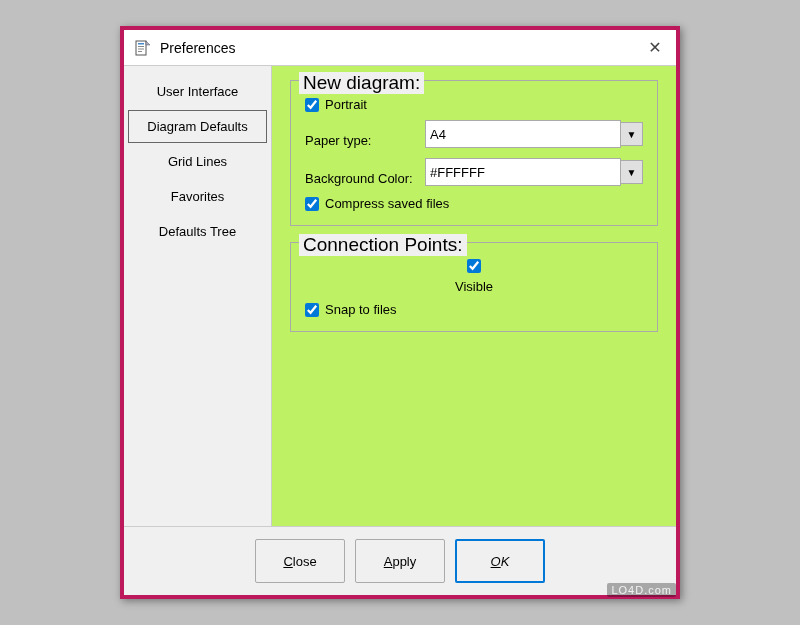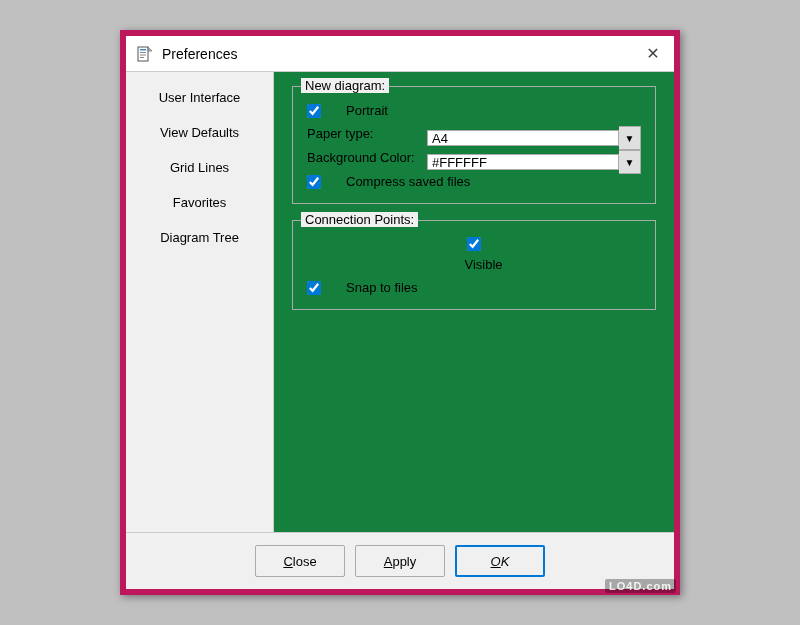--- a/index.html
+++ b/index.html
@@ -14,22 +14,22 @@
       align-items: center;
       justify-content: center;
       width: 800px;
       height: 625px;
       font-family: "Segoe UI", Tahoma, Arial, sans-serif;
       font-size: 13px;
     }
 
     .dialog {
       width: 560px;
-      background: #15803d;
-      border: 6px solid #be185d;
+      background: #bef264;
+      border: 4px solid #be185d;
       box-shadow: 2px 2px 8px rgba(0,0,0,0.4);
     }
 
     .title-bar {
       background: #ffffff;
       border-bottom: 1px solid #ccc;
       display: flex;
       align-items: center;
       justify-content: space-between;
       padding: 8px 10px;
@@ -109,47 +109,48 @@
       padding: 10px 14px 14px 14px;
       position: relative;
     }
 
     .group-box-legend {
       position: absolute;
       top: -9px;
       left: 8px;
       background: #f0f0f0;
       padding: 0 4px;
-      font-size: 13px;
+      font-size: 19px;
       color: #000;
     }
 
     .form-row {
       display: flex;
-      align-items: flex-start;
+      align-items: flex-end;
+      margin-bottom: 10px;
     }
 
     .form-row:last-child {
       margin-bottom: 0;
     }
 
     .form-label {
       width: 120px;
       color: #000;
     }
 
     .form-select-wrapper {
       flex: 1;
       display: flex;
       align-items: center;
     }
 
     .form-select {
       flex: 1;
-      height: 16px;
+      height: 28px;
       border: 1px solid #aaa;
       background: #fff;
       padding: 0 4px;
       font-size: 13px;
       appearance: none;
       -webkit-appearance: none;
       cursor: pointer;
     }
 
     .select-arrow {
@@ -178,35 +179,34 @@
 
     .checkbox-input {
       width: 14px;
       height: 14px;
       cursor: pointer;
       accent-color: #0078d7;
     }
 
     .checkbox-label {
       color: #000;
-      margin-left: 19px;
     }
 
     .dialog-footer {
       border-top: 1px solid #ccc;
       padding: 12px 16px;
       display: flex;
       justify-content: center;
       gap: 10px;
       background: #f0f0f0;
     }
 
     .footer-btn {
       width: 90px;
-      height: 32px;
+      height: 44px;
       border: 1px solid #aaa;
       background: #f0f0f0;
       cursor: pointer;
       font-size: 13px;
       color: #000;
       border-radius: 2px;
     }
 
     .footer-btn.primary {
       border: 2px solid #0078d7;
@@ -218,21 +218,21 @@
       text-decoration: underline;
     }
 
     
     .watermark {
       position: absolute;
       bottom: 2px;
       right: 4px;
       font-size: 11px;
       color: rgba(255,255,255,0.85);
-      font-weight: bold;
+      font-weight: normal;
       letter-spacing: 1px;
       background: rgba(0,0,0,0.3);
       padding: 1px 4px;
       border-radius: 2px;
       pointer-events: none;
     }
 
     .dialog-wrapper {
       position: relative;
     }
@@ -259,31 +259,31 @@
       </div>
       <button class="close-btn">✕</button>
     </div>
 
     <div class="dialog-body">
 
       <div class="sidebar">
         <div class="sidebar-item">
           <span>User Interface</span>
         </div>
-        <div class="sidebar-item">
-          <span>View Defaults</span>
+        <div class="sidebar-item active">
+          <span>Diagram Defaults</span>
         </div>
         <div class="sidebar-item">
           <span>Grid Lines</span>
         </div>
         <div class="sidebar-item">
           <span>Favorites</span>
         </div>
         <div class="sidebar-item">
-          <span>Diagram Tree</span>
+          <span>Defaults Tree</span>
         </div>
       </div>
 
       <div class="content-area">
 
         <div class="group-box">
           <span class="group-box-legend">New diagram:</span>
 
           <div class="checkbox-row" style="margin-top: 6px;">
             <input type="checkbox" class="checkbox-input" checked="" style="">

